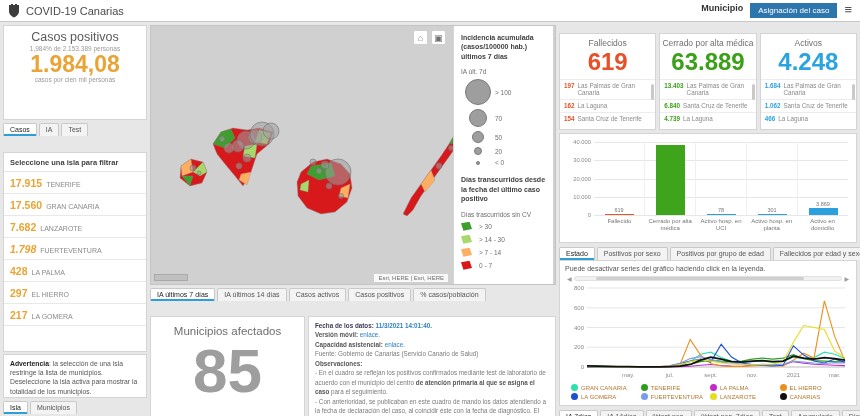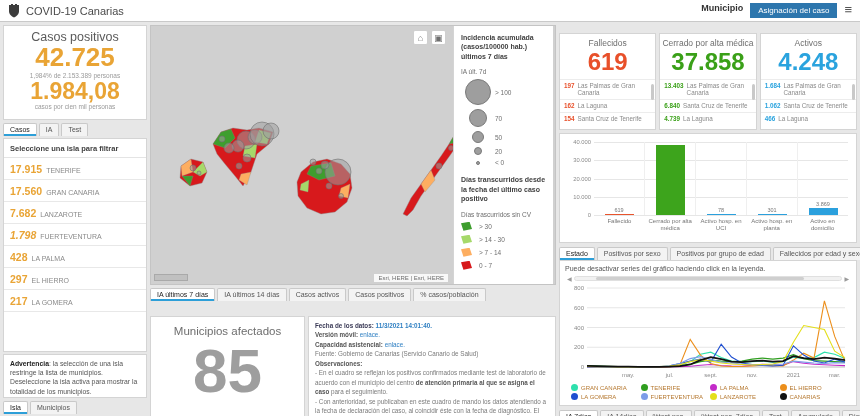--- a/index.html
+++ b/index.html
@@ -26,21 +26,21 @@
   .tab{background:#f3f3f3;border:1px solid #c9c9c9;border-bottom:none;border-radius:2px 2px 0 0;padding:2px 6px 3px;font-size:7px;color:#555;cursor:pointer;white-space:nowrap}
   .tab.active{background:#fff;box-shadow:inset 0 -2px 0 #2d9fd8;color:#222}
 
   
   .pos-card{height:95px;text-align:center;padding-top:4px;flex:none}
   .pos-title{font-size:12.5px;color:#5a5a5a}
   .pos-total{font-size:26px;font-weight:bold;line-height:1.05}
   .pos-pct{font-size:6.5px;color:#9a9a9a;margin-top:1px}
   .pos-rate{font-size:23px;font-weight:bold;line-height:1.05}
   .pos-cap{font-size:6.5px;color:#9a9a9a}
-  .isl-card{flex:1;margin-top:2px;overflow:hidden}
+  .isl-card{flex:1;margin-top:16px;overflow:hidden}
   .isl-head{font-size:7.5px;font-weight:bold;color:#3f3f3f;padding:5px 6px 4px;border-bottom:1px solid #e4e4e4}
   .isl-row{display:flex;align-items:baseline;gap:4px;padding:4.5px 6px;border-bottom:1px solid #e8e8e8;cursor:pointer}
   .isl-val{font-size:10.5px;font-weight:bold}
   .isl-lab{font-size:7px;color:#8a8a8a}
   .warn-card{flex:none;height:44px;margin-top:2px;padding:4px 6px;font-size:6.8px;color:#555;line-height:1.35}
   .warn-card b{color:#222}
 
   
   .map-card{position:relative;height:260px;background:#d0d0d0;border:1px solid #c4c4c4;overflow:hidden}
   .map-svg{position:absolute;inset:0}
@@ -118,21 +118,20 @@
     <div class="hdr-right">
       <span class="muni">Municipio</span>
       <button class="assign-btn">Asignación del caso</button>
       <span class="burger">≡</span>
     </div>
   </div>
 
   <div class="left-col">
     <div class="card pos-card">
       <div class="pos-title">Casos positivos</div>
-      <div class="pos-total" style="color: rgb(233, 164, 53);">42.725</div>
       <div class="pos-pct">1,984% de 2.153.389 personas</div>
       <div class="pos-rate" style="color: rgb(233, 164, 53);">1.984,08</div>
       <div class="pos-cap">casos por cien mil personas</div>
     </div>
     <div class="tabs" style="margin-top:1px">
       <div class="tab active">Casos</div>
       <div class="tab">IA</div>
       <div class="tab">Test</div>
     </div>
     <div class="card isl-card">
@@ -342,21 +341,21 @@
             </div>
           <div class="stat-item">
               <span class="iv" style="color: rgb(232, 80, 42);">154</span>
               <span class="il">Santa Cruz de Tenerife</span>
             </div>
         </div>
         <div class="stat-scroll"></div>
       </div>
       <div class="card stat-card">
         <div class="stat-title">Cerrado por alta médica</div>
-        <div class="stat-val" style="color: rgb(58, 160, 24);">37.858</div>
+        <div class="stat-val" style="color: rgb(58, 160, 24);">63.889</div>
         <div class="stat-items">
           <div class="stat-item">
               <span class="iv" style="color: rgb(58, 160, 24);">13.403</span>
               <span class="il">Las Palmas de Gran Canaria</span>
             </div>
           <div class="stat-item">
               <span class="iv" style="color: rgb(58, 160, 24);">6.840</span>
               <span class="il">Santa Cruz de Tenerife</span>
             </div>
           <div class="stat-item">

